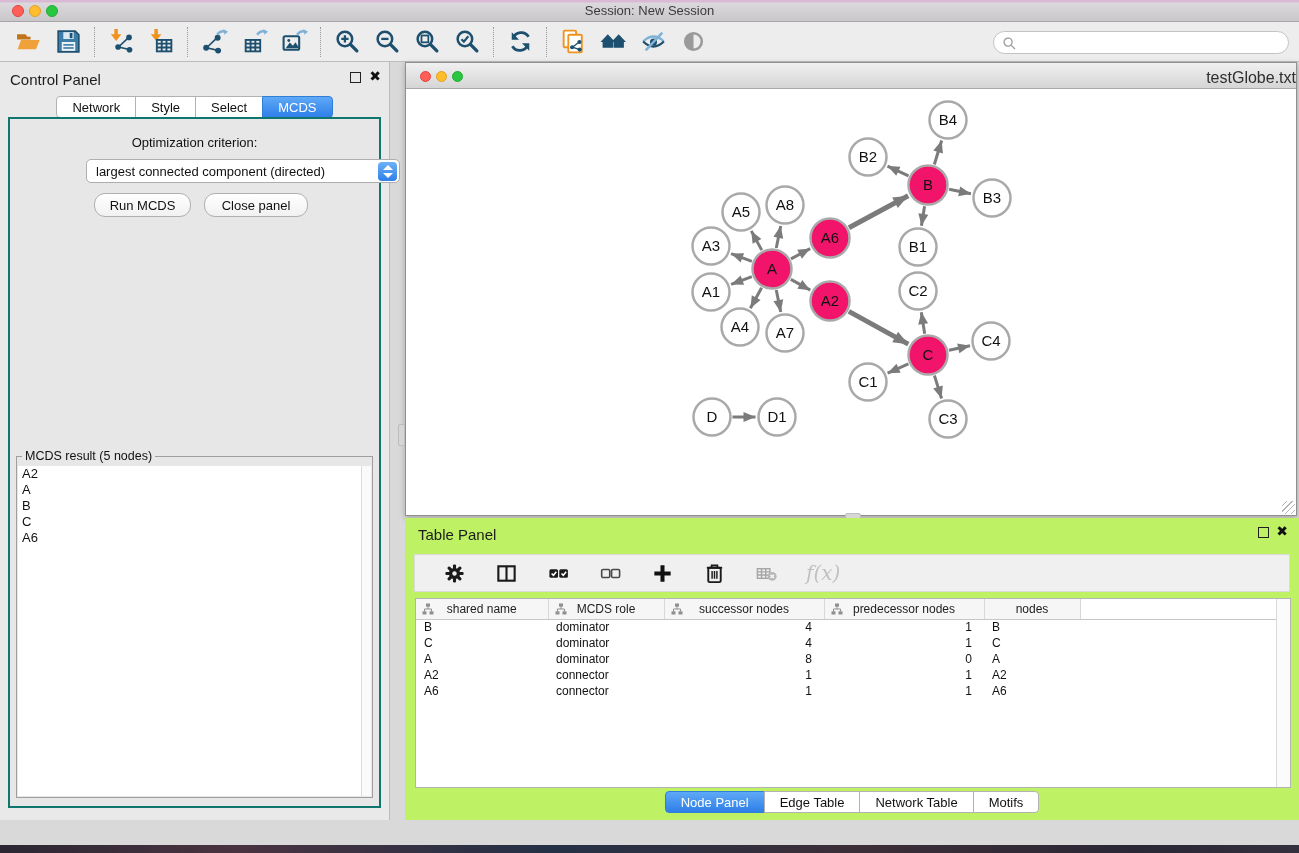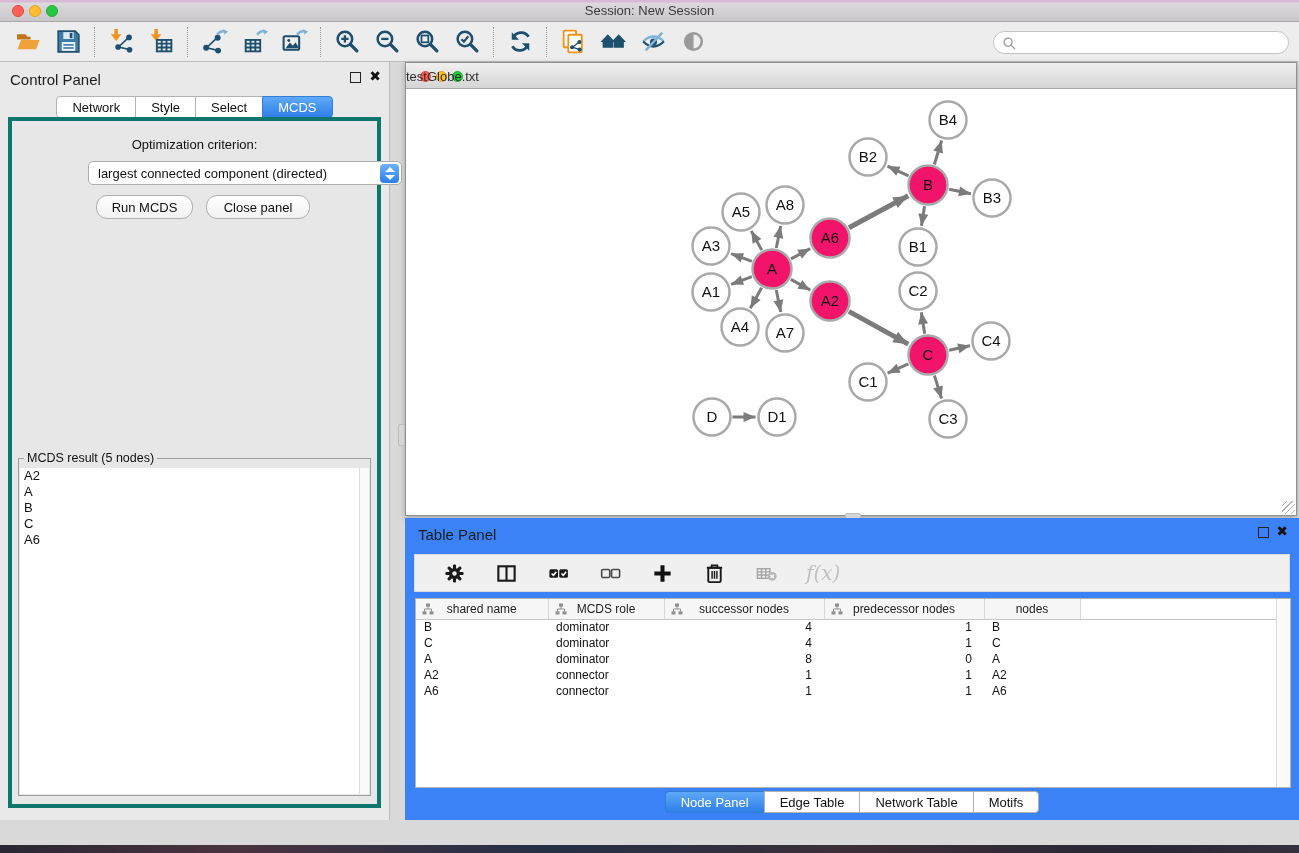--- a/index.html
+++ b/index.html
@@ -37,21 +37,21 @@
   .control-panel .float-icon { right:28px; top:10px; }
   .control-panel .close-icon { right:8px; top:9px; }
 
   .cp-tabs { position:absolute; top:34px; left:0; right:0; display:flex; justify-content:center; }
   .tab-seg { height:22px; line-height:21px; padding:0 15px; font-size:13px; color:#111; background:#fff;
     border:1px solid #b2b2b2; margin-left:-1px; }
   .tab-seg:first-child { border-radius:4px 0 0 4px; margin-left:0; }
   .tab-seg:last-child { border-radius:0 4px 4px 0; }
   .tab-seg.active { background:linear-gradient(#5fa9f7,#2e7fe8); color:#fff; border-color:#2f7fd6; }
 
-  .cp-content { position:absolute; left:8px; right:8px; top:55px; bottom:12px; background:#e7e7e7; border:4px solid #0f766e; }
+  .cp-content { position:absolute; left:8px; right:8px; top:55px; bottom:12px; background:#e7e7e7; border:2px solid #0f766e; }
   .opt-label { margin-top:16px; text-align:center; font-size:13px; color:#111; }
   .criterion { position:absolute; left:34px; top:40px; width:314px; height:24px; background:#fff; border:1px solid #aeaeae; border-radius:5px;margin-left:42px; }
   .criterion .val { position:absolute; left:9px; top:4px; font-size:13px; color:#111; }
   .stepper { position:absolute; right:2px; top:2px; width:19px; height:19px; border-radius:4px; background:linear-gradient(#6db1f8,#2e7fe8); }
   .stepper .up, .stepper .down { position:absolute; left:4.5px; width:0; height:0; border-left:5px solid transparent; border-right:5px solid transparent; }
   .stepper .up { top:3px; border-bottom:5px solid #fff; }
   .stepper .down { bottom:3px; border-top:5px solid #fff; }
   .cp-btn { position:absolute; top:74px; height:24px; background:linear-gradient(#ffffff,#f1f1f1); border:1px solid #b0b0b0; border-radius:11px; font-size:13px; color:#111; font-family:inherit; }
   .cp-btn.run { left:84px; width:97px; }
   .cp-btn.closep { left:194px; width:104px; }
@@ -60,31 +60,31 @@
   .result-legend { position:absolute; left:5px; top:-8px; background:#e7e7e7; padding:0 3px; font-size:12.5px; color:#111; }
   .result-list { position:absolute; left:1px; right:11px; top:9px; bottom:1px; background:#fff; overflow:hidden; }
   .result-item { font-size:13px; color:#111; line-height:16px; padding-left:4px; }
   .result-scroll { position:absolute; right:1px; top:9px; bottom:1px; width:10px; background:#fafafa; border-left:1px solid #dcdcdc; }
 
   
   .net-window { position:absolute; left:405px; top:62px; width:892px; height:454px; background:#fff;
     border:1px solid #8f8f8f; box-shadow:0 2px 6px rgba(0,0,0,.25); }
   .net-titlebar { position:absolute; left:0; top:0; right:0; height:26px;
     background:linear-gradient(#f0f0f0,#d5d5d5); border-bottom:1px solid #a9a9a9; }
-  .net-titlebar .title { position:absolute; left:0; right:0; top:6px; text-align:left; font-size:13px; color:#2e2e2e; }
+  .net-titlebar .title { position:absolute; left:0; right:0; top:6px; text-align:right; font-size:16px; color:#2e2e2e; }
   .net-titlebar .tl { top:8px; width:11px; height:11px; }
   .net-titlebar .tl.red{left:14px;} .net-titlebar .tl.yellow{left:30px;} .net-titlebar .tl.green{left:46px;}
   #graph-svg { position:absolute; left:0; top:26px; width:890px; height:426px; }
   .resize-corner { position:absolute; right:1px; bottom:1px; width:13px; height:13px;
     background:repeating-linear-gradient(135deg,transparent 0 3px,#b5b5b5 3px 4px); }
   .split-h { position:absolute; left:398px; top:424px; width:7px; height:22px; background:#d6d6d6; border:1px solid #bdbdbd; border-radius:2px; }
   .split-v { position:absolute; left:845px; top:513px; width:16px; height:6px; background:#d6d6d6; border:1px solid #bdbdbd; border-radius:2px; }
 
   
-  .table-panel { position:absolute; left:405px; top:518px; width:894px; height:302px; background:#3b82f6; }
+  .table-panel { position:absolute; left:405px; top:518px; width:894px; height:302px; background:#bef264; }
   .table-panel .panel-title { left:13px; top:8px; }
   .table-panel .float-icon { right:30px; top:9px; }
   .table-panel .close-icon { right:11px; top:8px; }
   .tp-toolbar { position:absolute; left:9px; right:9px; top:36px; height:38px; background:#f0f0f0;
     border:1px solid #dadada; display:flex; align-items:center; padding-left:8px; gap:4px; }
   .tp-btn { width:33px; height:30px; display:flex; align-items:center; justify-content:center; background:transparent; border:none;margin-left:15px; }
   .tp-btn svg { width:23px; height:23px; }
   .tp-btn.disabled { opacity:.55; }
   .fx-label { font-size:20px; font-style:italic; color:#9a9a9a; font-family:"DejaVu Serif",serif; padding-left:4px; }
 

